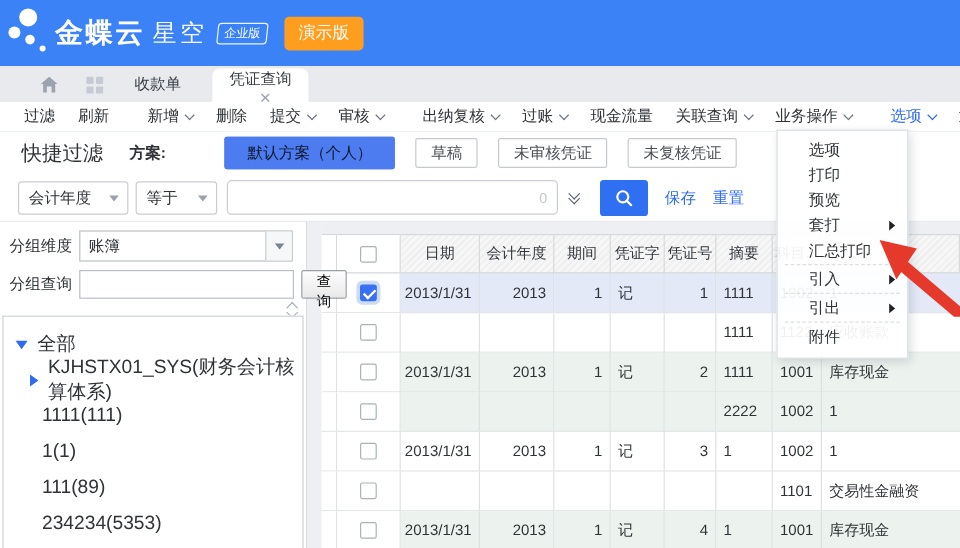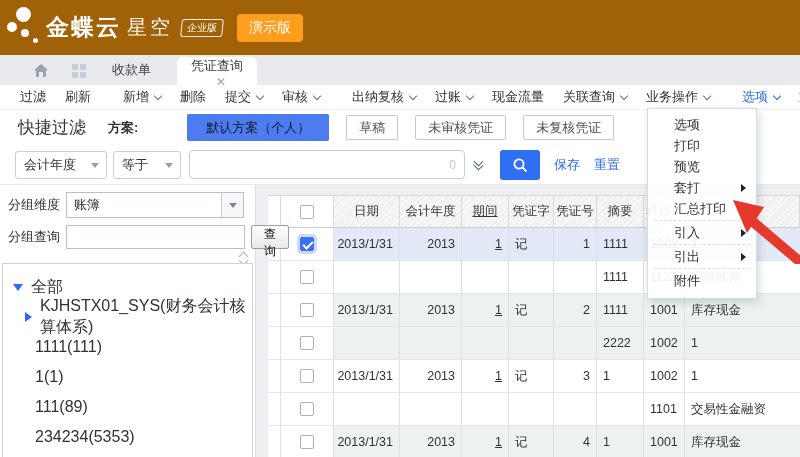--- a/index.html
+++ b/index.html
@@ -1,21 +1,21 @@
 <!DOCTYPE html>
 <html><head>
 <meta charset="utf-8">
 <style>
   * { margin:0; padding:0; box-sizing:border-box; }
   html,body { background:#fff; }
   body { font-family:"Liberation Sans","DejaVu Sans",sans-serif; color:#2f3338; }
   .screen { position:relative; width:800px; height:457px; overflow:hidden; background:#fff; }
 
   
-  .topbar { position:relative; height:55px; background:#a16207; display:flex; align-items:center; }
+  .topbar { position:relative; height:55px; background:#3b82f6; display:flex; align-items:center; }
   .logo-dots { position:relative; width:46px; height:55px; flex:0 0 46px; }
   .logo-dots i { position:absolute; background:#fff; border-radius:50%; }
   .d1 { width:15px; height:15px; left:16px; top:7px; }
   .d2 { width:10px; height:10px; left:7px; top:22px; }
   .d3 { width:8px; height:8px; left:21px; top:29px; }
   .d4 { width:5px; height:5px; left:33px; top:38px; }
   .logo-main { color:#fff; font-size:23px; font-weight:bold; letter-spacing:2px; }
   .logo-sub { color:#fff; font-size:20px; font-weight:300; opacity:.95; letter-spacing:3px; margin-left:6px; }
   .edition-badge { margin-left:8px; color:#fff; font-size:10px; border:1px solid rgba(255,255,255,.9); border-radius:3px; padding:1px 5px; transform:skewX(-6deg); }
   .demo-btn { margin-left:14px; background:#ff9d1f; color:#fff; font-size:14px; border-radius:4px; padding:5px 12px; cursor:pointer; }
@@ -83,21 +83,21 @@
   
   .grid { background:#fff; font-size:12.5px; }
   .tr { display:flex; height:33px; }
   .td { border-right:1px solid #dde1e6; border-bottom:1px solid #e3e6ea; display:flex; align-items:center; overflow:hidden; white-space:nowrap; }
   .thead { background:repeating-linear-gradient(135deg,#f7f7f7 0 2px,#f0f0f0 2px 4px); border-top:1px solid #d4d8dd; }
   .thead .td { border-right:1px solid #d6dade; border-bottom:1px solid #c9cdd2; justify-content:center; color:#33373d; }
   .col-ind { width:13px; flex:0 0 13px; justify-content:center; }
   .col-chk { width:53px; flex:0 0 53px; justify-content:center; }
   .col-date { width:66px; flex:0 0 66px; }
   .col-year { width:62px; flex:0 0 62px; }
-  .col-period { width:47px; flex:0 0 47px;text-decoration:underline; }
+  .col-period { width:47px; flex:0 0 47px; }
   .col-word { width:45px; flex:0 0 45px; }
   .col-num { width:43px; flex:0 0 43px; }
   .col-sum { width:47px; flex:0 0 47px; }
   .col-code { width:41px; flex:0 0 41px; }
   .col-name { flex:1; border-right:none; }
   .td.r { justify-content:flex-end; padding-right:6px; }
   .td.l { justify-content:flex-start; padding-left:6px; }
   .tr.stripe .td { background:#ecf2ed; }
   .tr.sel .td { background:#e3e9f6; }
   .tr .td.col-ind, .tr .td.col-chk { background:#fff; }

